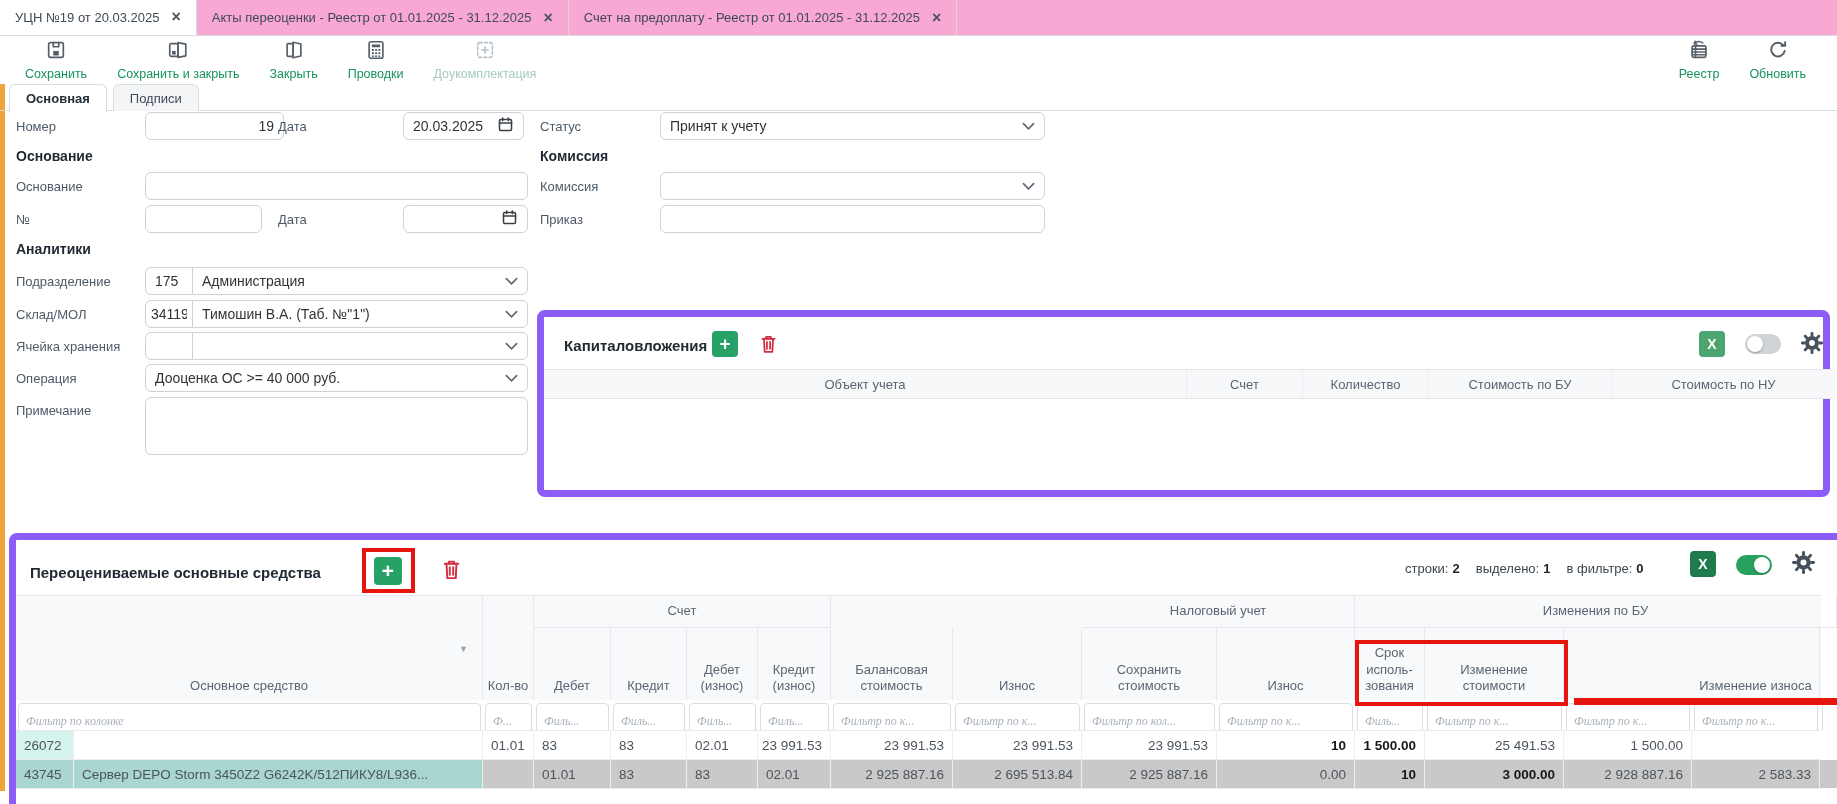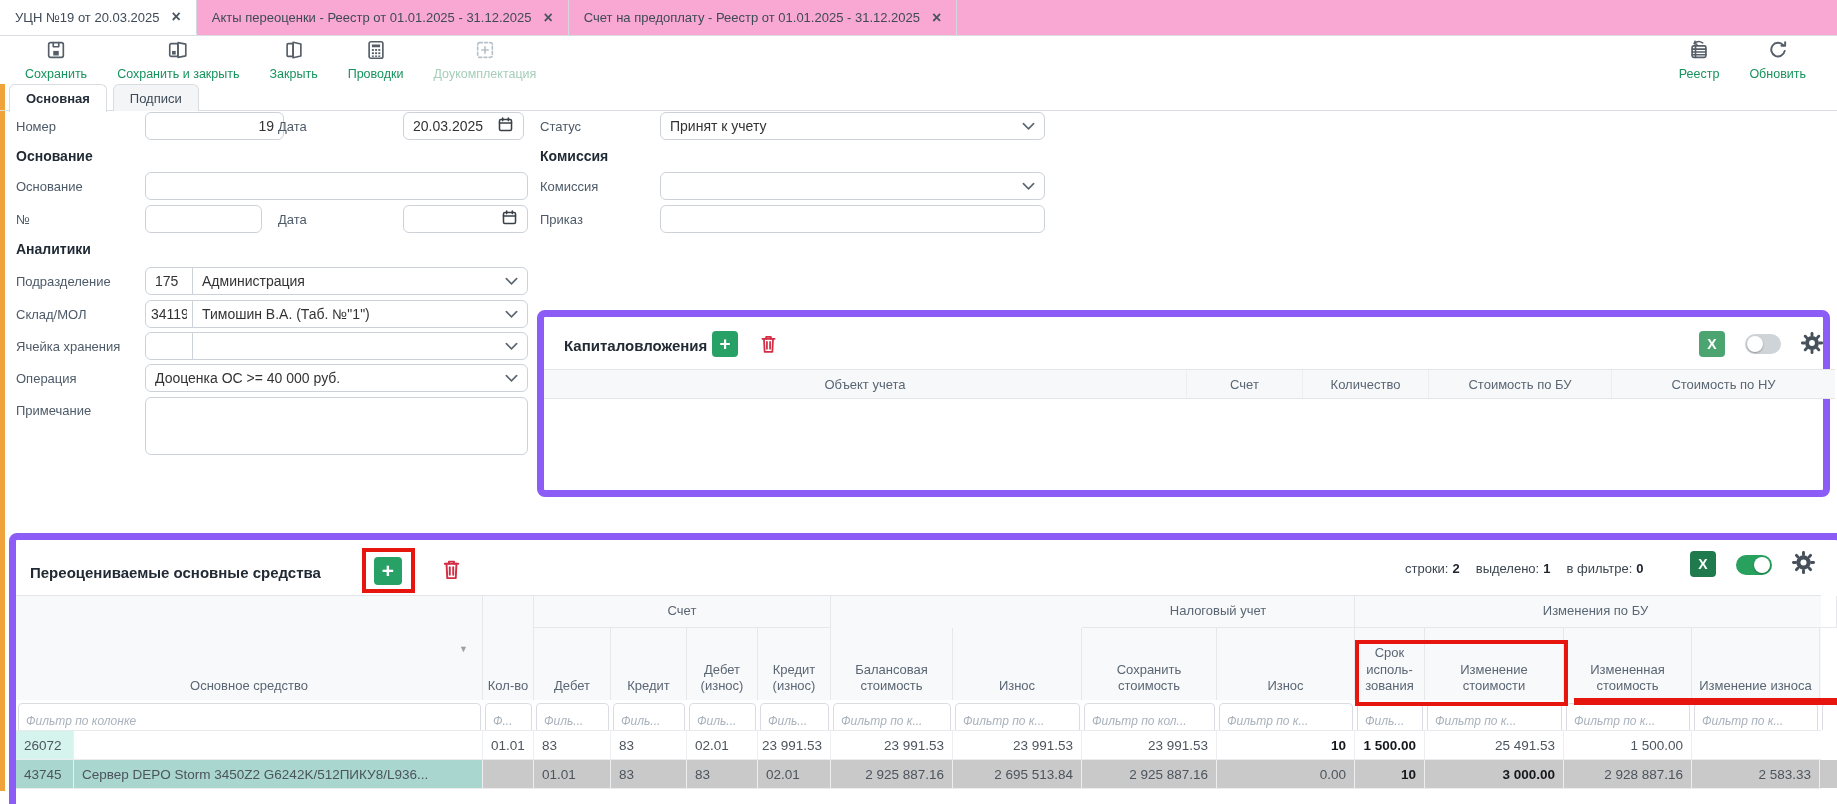--- a/index.html
+++ b/index.html
@@ -49,21 +49,21 @@
 .counters{position:absolute;display:flex;gap:16px;font-size:13px;color:#3b454f;align-items:center}
 .counters b{margin-left:4px;color:#20262d}
 
 .tgrid{display:grid;grid-template-columns:58px 409px 51px 77px 76px 71px 73px 122px 129px 135px 138px 70px 139px 128px 128px 17px}
 .thead{position:absolute;left:16px;top:595px;width:1805px;grid-template-rows:32px 73px;background:#f8f9fb;border-top:1px solid #e2e5e9;font-size:13px;color:#5a6673;line-height:1.25}
 .th{border-right:1px solid #e6e8ec;display:flex;align-items:flex-end;justify-content:center;text-align:center;padding:4px 4px 7px}
 .thg{border-right:1px solid #e6e8ec;border-bottom:1px solid #e6e8ec;display:flex;align-items:center;justify-content:center}
 .tri{position:absolute;right:14px;top:48px;font-size:9px;color:#97a0ab}
 .tfilter{position:absolute;left:16px;top:700px;width:1805px;height:31px;background:#fff;border-bottom:1px solid #e8eaed}
 .fc{padding:3px 2px;overflow:hidden}
-.fin{width:100%;height:36px;border:1px solid #d9dde2;border-radius:4px;padding:0 7px;font-size:12px;color:#333;font-family:Liberation Sans, sans-serif;background:#fff}
+.fin{width:100%;height:36px;border:1px solid #d9dde2;border-radius:4px;padding:0 7px;font-size:12px;color:#333;font-family:Liberation Serif, serif;background:#fff}
 .fin::placeholder{color:#a9b2bc;font-style:italic}
 .trow{position:absolute;left:16px;width:1805px;height:29px;font-size:13.5px;color:#4c545e;border-bottom:1px solid #ececef;cursor:pointer}
 .td{display:flex;align-items:center;padding:0 8px;border-right:1px solid #eceef1;overflow:hidden;white-space:nowrap}
 .tdr{justify-content:flex-end}
 .bcell{font-weight:bold;color:#15181c}
 .hl1{background:#d5f4ee}
 .hl2{background:#a9d6cf}
 .gsel{background:#c9c9c9}
 
 .redbox{position:absolute;border:4px solid #e6160f;z-index:6;pointer-events:none}
@@ -353,21 +353,20 @@
   <div class="th" style="grid-column:4;grid-row:2">Дебет</div>
   <div class="th" style="grid-column:5;grid-row:2">Кредит</div>
   <div class="th" style="grid-column:6;grid-row:2">Дебет (износ)</div>
   <div class="th" style="grid-column:7;grid-row:2">Кредит (износ)</div>
   <div class="th" style="grid-column:8;grid-row:2">Балансовая стоимость</div>
   <div class="th" style="grid-column:9;grid-row:2">Износ</div>
   <div class="th" style="grid-column:10;grid-row:2">Сохранить стоимость</div>
   <div class="th" style="grid-column:11;grid-row:2">Износ</div>
   <div class="th" style="grid-column:12;grid-row:2">Срок исполь-зования</div>
   <div class="th" style="grid-column:13;grid-row:2">Изменение стоимости</div>
-  <div class="th" style="grid-column:14;grid-row:2">Измененная стоимость</div>
   <div class="th" style="grid-column:15;grid-row:2">Изменение износа</div>
   <div class="th" style="grid-column:16;grid-row:2;border-right:none"></div>
 </div>
 
 <div class="tgrid tfilter">
   <div class="fc" style="grid-column:1/3"><input class="fin" placeholder="Фильтр по колонке" style=""></div>
   <div class="fc" style="grid-column:3"><input class="fin" placeholder="Ф..." style=""></div>
   <div class="fc" style="grid-column:4"><input class="fin" placeholder="Филь..." style=""></div>
   <div class="fc" style="grid-column:5"><input class="fin" placeholder="Филь..." style=""></div>
   <div class="fc" style="grid-column:6"><input class="fin" placeholder="Филь..." style=""></div>

